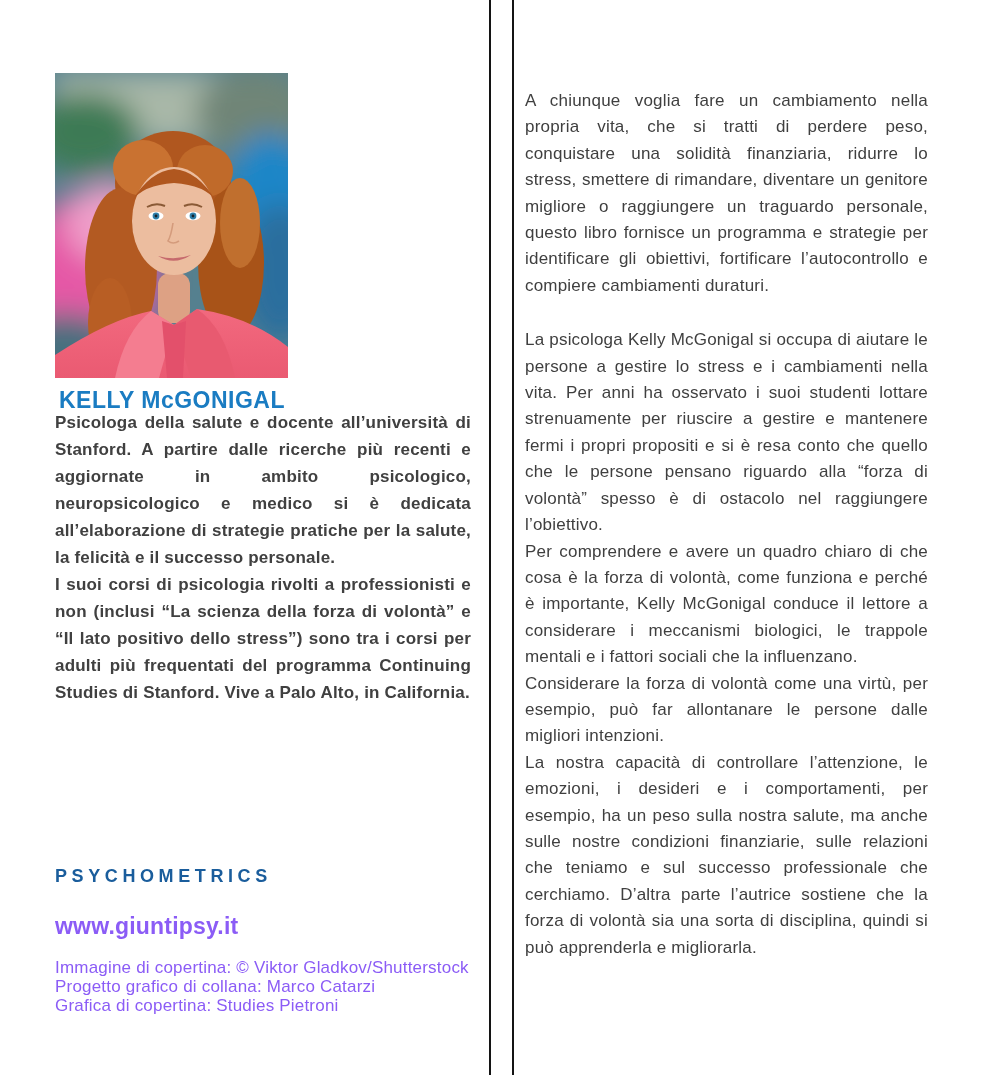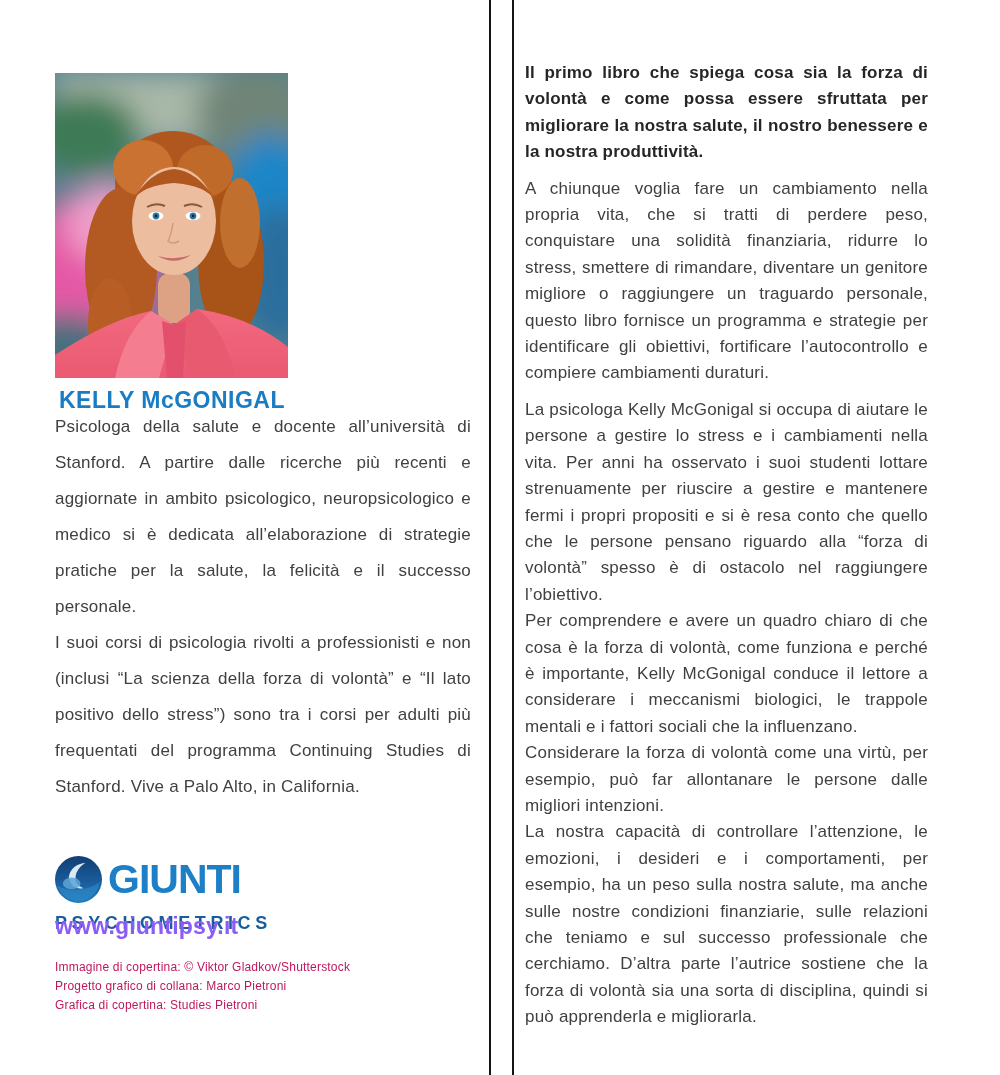--- a/index.html
+++ b/index.html
@@ -17,22 +17,22 @@
     overflow:hidden;
   }
   .author-name{
     position:absolute;left:55px;top:383px;width:416px;
     font-family:Liberation Sans, sans-serif;
     font-weight:bold;font-size:23px;letter-spacing:.5px;
     color:#1a7cc2;margin:4px;
   }
   .bio{
     position:absolute;left:55px;top:409px;width:416px;
-    font-size:17px;line-height:36px;color:#404040;
-    text-align:justify;letter-spacing:.2px;
+    font-size:17px;line-height:27px;color:#404040;
+    text-align:justify;letter-spacing:.2px;font-weight:bold;
   }
   .bio p{margin:0;}
   .logo{
     position:absolute;left:55px;top:856px;width:300px;
   }
   .logo-row{display:flex;align-items:center;gap:6px;}
   .logo-globe{width:47px;height:47px;display:block;}
   .logo-word{
     font-size:41px;font-weight:bold;letter-spacing:-1px;
     color:#1d7fc5;line-height:1;
@@ -41,36 +41,36 @@
     margin-top:10px;
     font-size:18px;font-weight:bold;letter-spacing:4.6px;
     color:#1a5d9c;
   }
   .website{
     position:absolute;left:55px;top:913px;
     font-size:23px;font-weight:bold;color:#8b5cf6;letter-spacing:.2px;
   }
   .credits{
     position:absolute;left:55px;top:958px;width:420px;
-    font-size:12px;line-height:19px;color:#be185d;letter-spacing:.2px;
+    font-size:17px;line-height:19px;color:#8b5cf6;letter-spacing:.2px;
   }
   .credits div{margin:0;}
   
   .rule{position:absolute;top:0;width:2px;height:1075px;background:#141414;}
   .rule.r1{left:489px;}
   .rule.r2{left:512px;}
   
   .right-col{
     position:absolute;left:525px;top:60px;width:403px;
     font-size:17px;line-height:26.4px;color:#3f3f3f;
     text-align:justify;letter-spacing:.2px;
   }
   .right-col p{margin:0;}
   .right-col p.lead{font-weight:bold;color:#262626;}
-  .right-col p.gap{margin-top:10px;}
+  .right-col p.gap{margin-top:28px;}
 </style>
 </head>
 <body>
 
 <div class="page">
 
   <div class="photo">
     <svg width="233" height="305" viewBox="0 0 233 305" xmlns="http://www.w3.org/2000/svg">
       <defs>
         <filter id="blurBg" x="-40%" y="-40%" width="180%" height="180%">
@@ -130,52 +130,35 @@
   </div>
 
   <h1 class="author-name">KELLY McGONIGAL</h1>
 
   <div class="bio">
     <p>Psicologa della salute e docente all’università di Stanford. A partire dalle ricerche più recenti e aggiornate in ambito psicologico, neuropsicologico e medico si è dedicata all’elaborazione di strategie pratiche per la salute, la felicità e il successo personale.</p>
     <p>I suoi corsi di psicologia rivolti a professionisti e non (inclusi “La scienza della forza di volontà” e “Il lato positivo dello stress”) sono tra i corsi per adulti più frequentati del programma Continuing Studies di Stanford. Vive a Palo Alto, in California.</p>
   </div>
 
   <div class="logo">
-    <div class="logo-row">
-      <svg class="logo-globe" viewBox="0 0 48 48" xmlns="http://www.w3.org/2000/svg">
-        <defs>
-          <linearGradient id="globeG" x1="0" y1="0" x2="0" y2="1">
-            <stop offset="0" stop-color="#123e72"></stop>
-            <stop offset="0.55" stop-color="#1a5c9c"></stop>
-            <stop offset="1" stop-color="#2180c4"></stop>
-          </linearGradient>
-        </defs>
-        <circle cx="24" cy="24" r="24" fill="url(#globeG)"></circle>
-        <path d="M14,22 Q16,9 31,7 Q22,13 21,21 Q20,30 29,33 Q17,35 14,22 Z" fill="#dce9f4"></path>
-        <ellipse cx="17" cy="28" rx="9" ry="6" fill="#5ea4d6" opacity="0.85"></ellipse>
-        <path d="M2,30 Q14,36 28,34 Q40,32 46,26 Q44,38 33,44 Q20,49 10,41 Q4,36 2,30 Z" fill="#2e8ac8" opacity="0.6"></path>
-      </svg>
-      <span class="logo-word">GIUNTI</span>
-    </div>
     <div class="logo-sub">PSYCHOMETRICS</div>
   </div>
 
   <div class="website">www.giuntipsy.it</div>
 
   <div class="credits">
     <div>Immagine di copertina: © Viktor Gladkov/Shutterstock</div>
-    <div>Progetto grafico di collana: Marco Pietroni</div>
+    <div>Progetto grafico di collana: Marco Catarzi</div>
     <div>Grafica di copertina: Studies Pietroni</div>
   </div>
 
   <div class="rule r1"></div>
   <div class="rule r2"></div>
 
   <div class="right-col">
-    <p class="lead">Il primo libro che spiega cosa sia la forza di volontà e come possa essere sfruttata per migliorare la nostra salute, il nostro benessere e la nostra produttività.</p>
     <p class="gap">A chiunque voglia fare un cambiamento nella propria vita, che si tratti di perdere peso, conquistare una solidità finanziaria, ridurre lo stress, smettere di rimandare, diventare un genitore migliore o raggiungere un traguardo personale, questo libro fornisce un programma e strategie per identificare gli obiettivi, fortificare l’autocontrollo e compiere cambiamenti duraturi.</p>
     <p class="gap">La psicologa Kelly McGonigal si occupa di aiutare le persone a gestire lo stress e i cambiamenti nella vita. Per anni ha osservato i suoi studenti lottare strenuamente per riuscire a gestire e mantenere fermi i propri propositi e si è resa conto che quello che le persone pensano riguardo alla “forza di volontà” spesso è di ostacolo nel raggiungere l’obiettivo.</p>
     <p>Per comprendere e avere un quadro chiaro di che cosa è la forza di volontà, come funziona e perché è importante, Kelly McGonigal conduce il lettore a considerare i meccanismi biologici, le trappole mentali e i fattori sociali che la influenzano.</p>
     <p>Considerare la forza di volontà come una virtù, per esempio, può far allontanare le persone dalle migliori intenzioni.</p>
     <p>La nostra capacità di controllare l’attenzione, le emozioni, i desideri e i comportamenti, per esempio, ha un peso sulla nostra salute, ma anche sulle nostre condizioni finanziarie, sulle relazioni che teniamo e sul successo professionale che cerchiamo. D’altra parte l’autrice sostiene che la forza di volontà sia una sorta di disciplina, quindi si può apprenderla e migliorarla.</p>
   </div>
 
 </div>
 
 </body></html>

